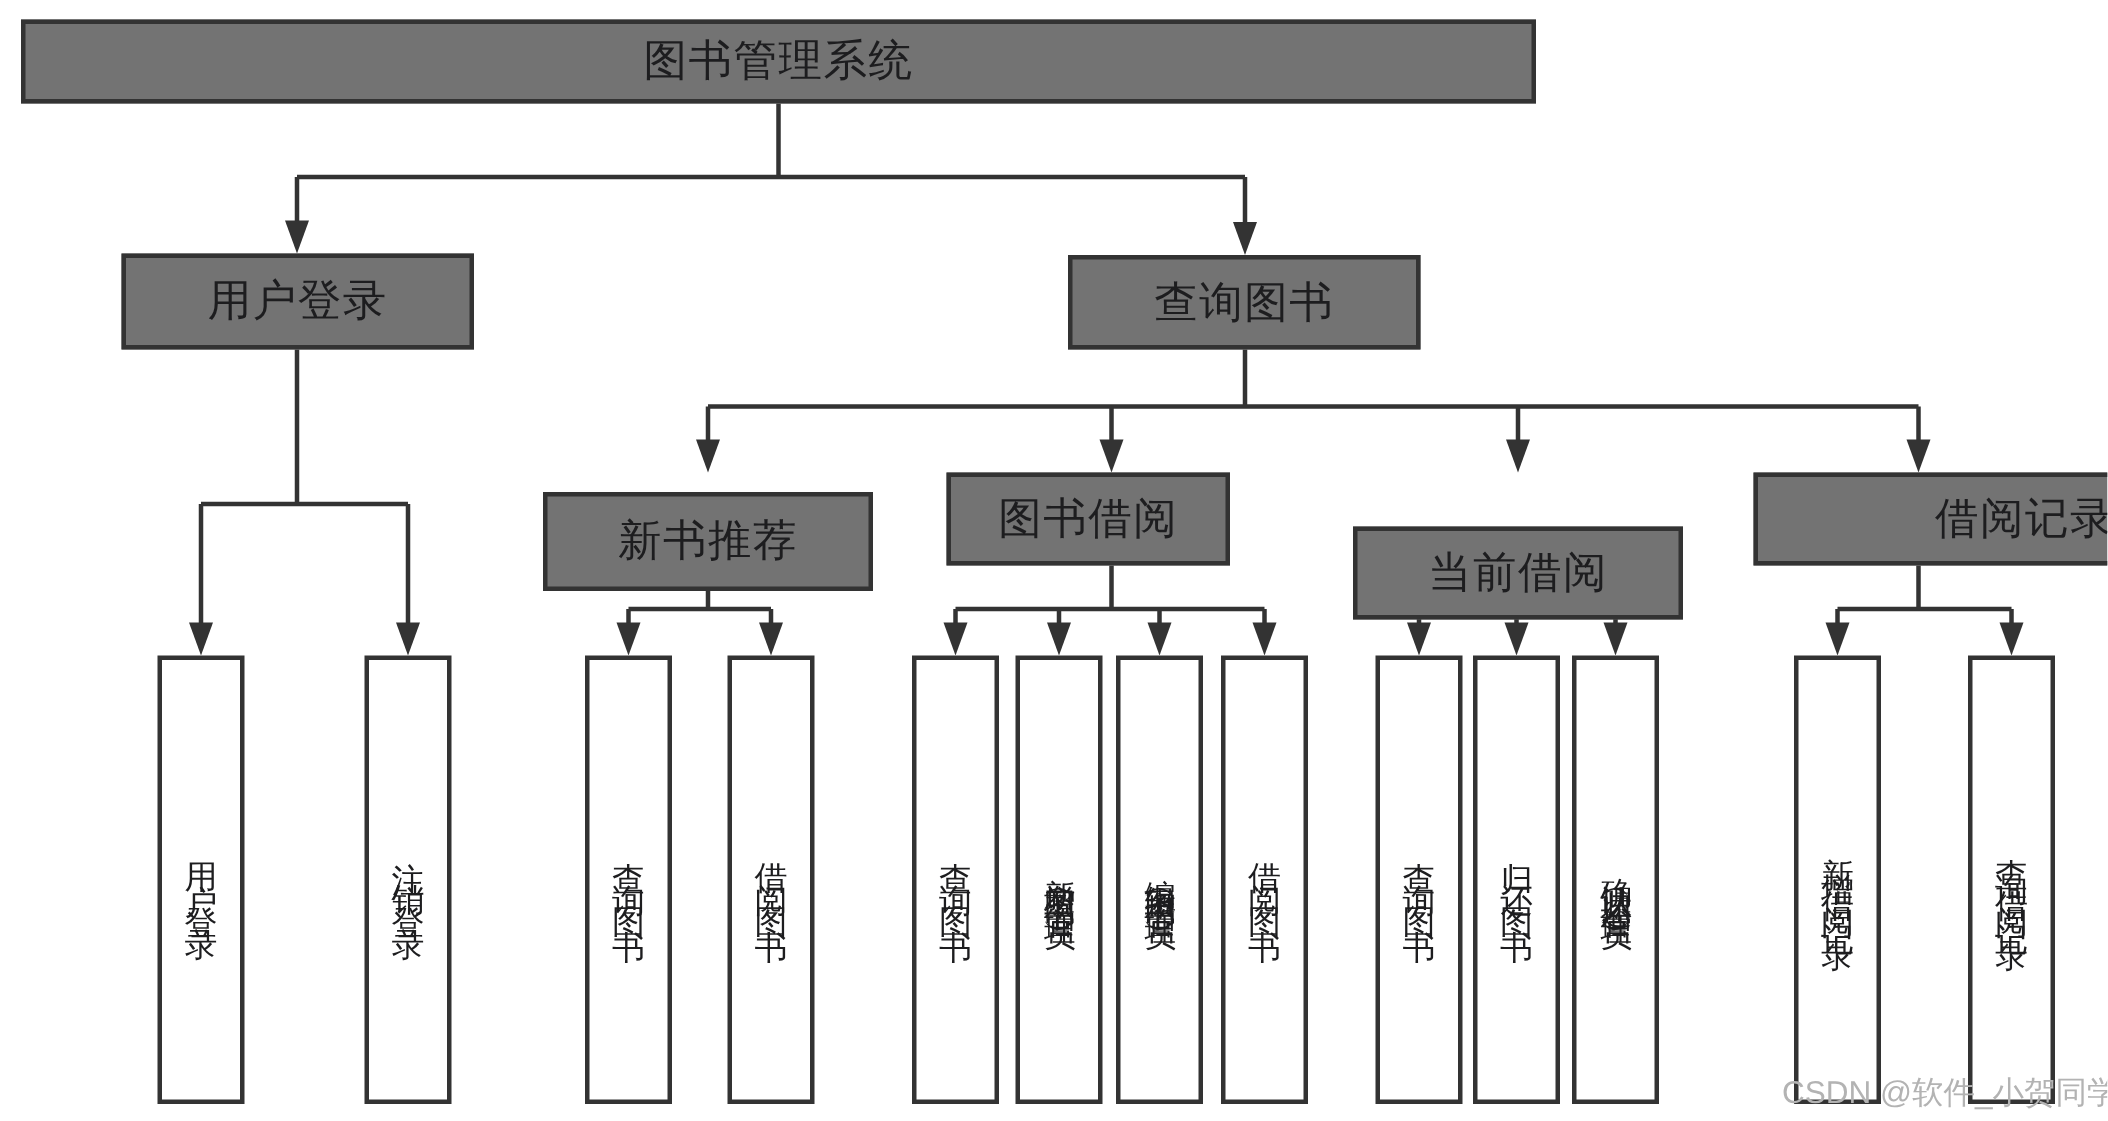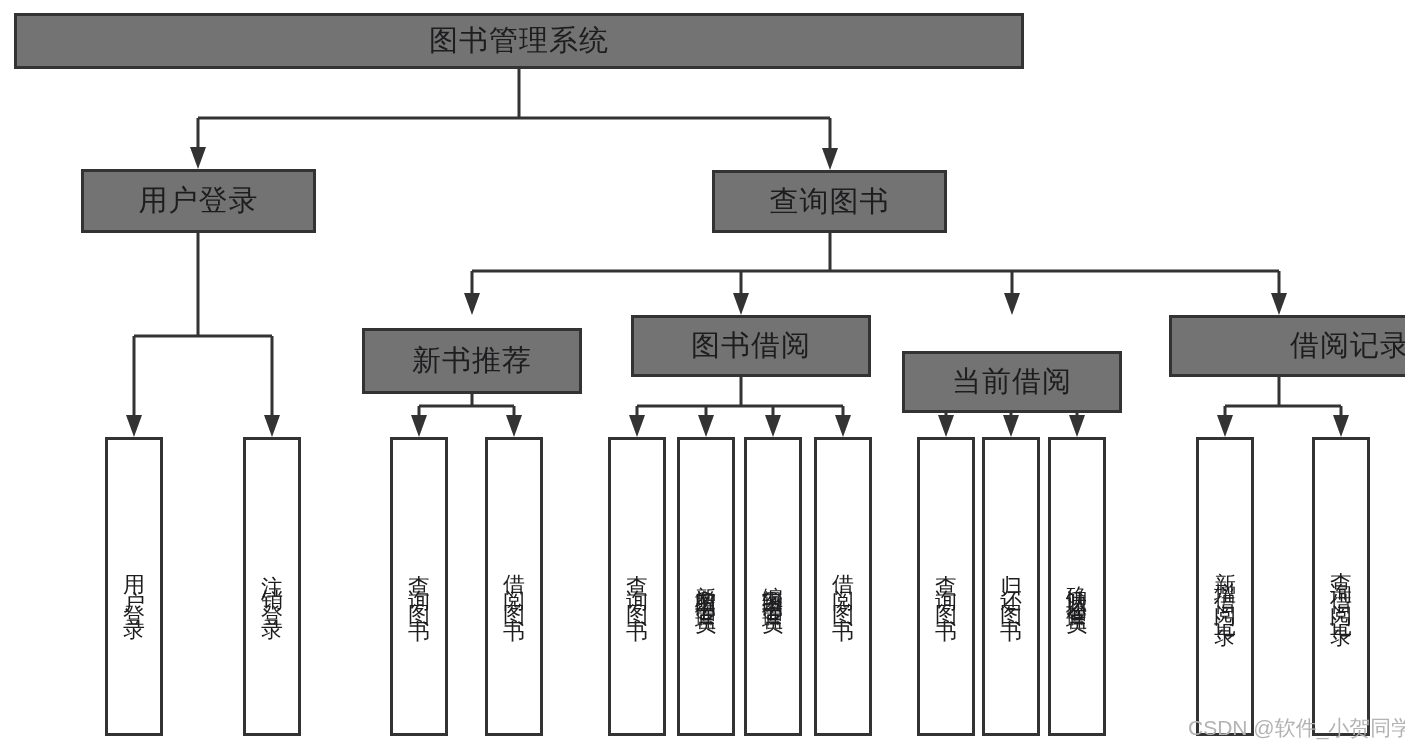--- a/index.html
+++ b/index.html
@@ -116,21 +116,21 @@
   <div class="hbox" style="left:81px; top:169px; width:235px; height:64px;">
     <span>用户登录</span>
   </div>
   <div class="hbox" style="left:712px; top:170px; width:235px; height:63px;">
     <span>查询图书</span>
   </div>
 
   <div class="hbox" style="left:362px; top:315px; width:220px; height:66px;margin-top:13px;">
     <span>新书推荐</span>
   </div>
-  <div class="hbox" style="left:631px; top:315px; width:240px; height:62px;">
+  <div class="hbox" style="left:631px; top:315px; width:189px; height:62px;">
     <span>图书借阅</span>
   </div>
   <div class="hbox" style="left:902px; top:315px; width:220px; height:62px;margin-top:36px;">
     <span>当前借阅</span>
   </div>
   <div class="hbox" style="left:1169px; top:315px; width:244px; height:62px;justify-content:flex-end;">
     <span>借阅记录</span>
   </div>
 
   <div class="vbox" style="left:105px;">

